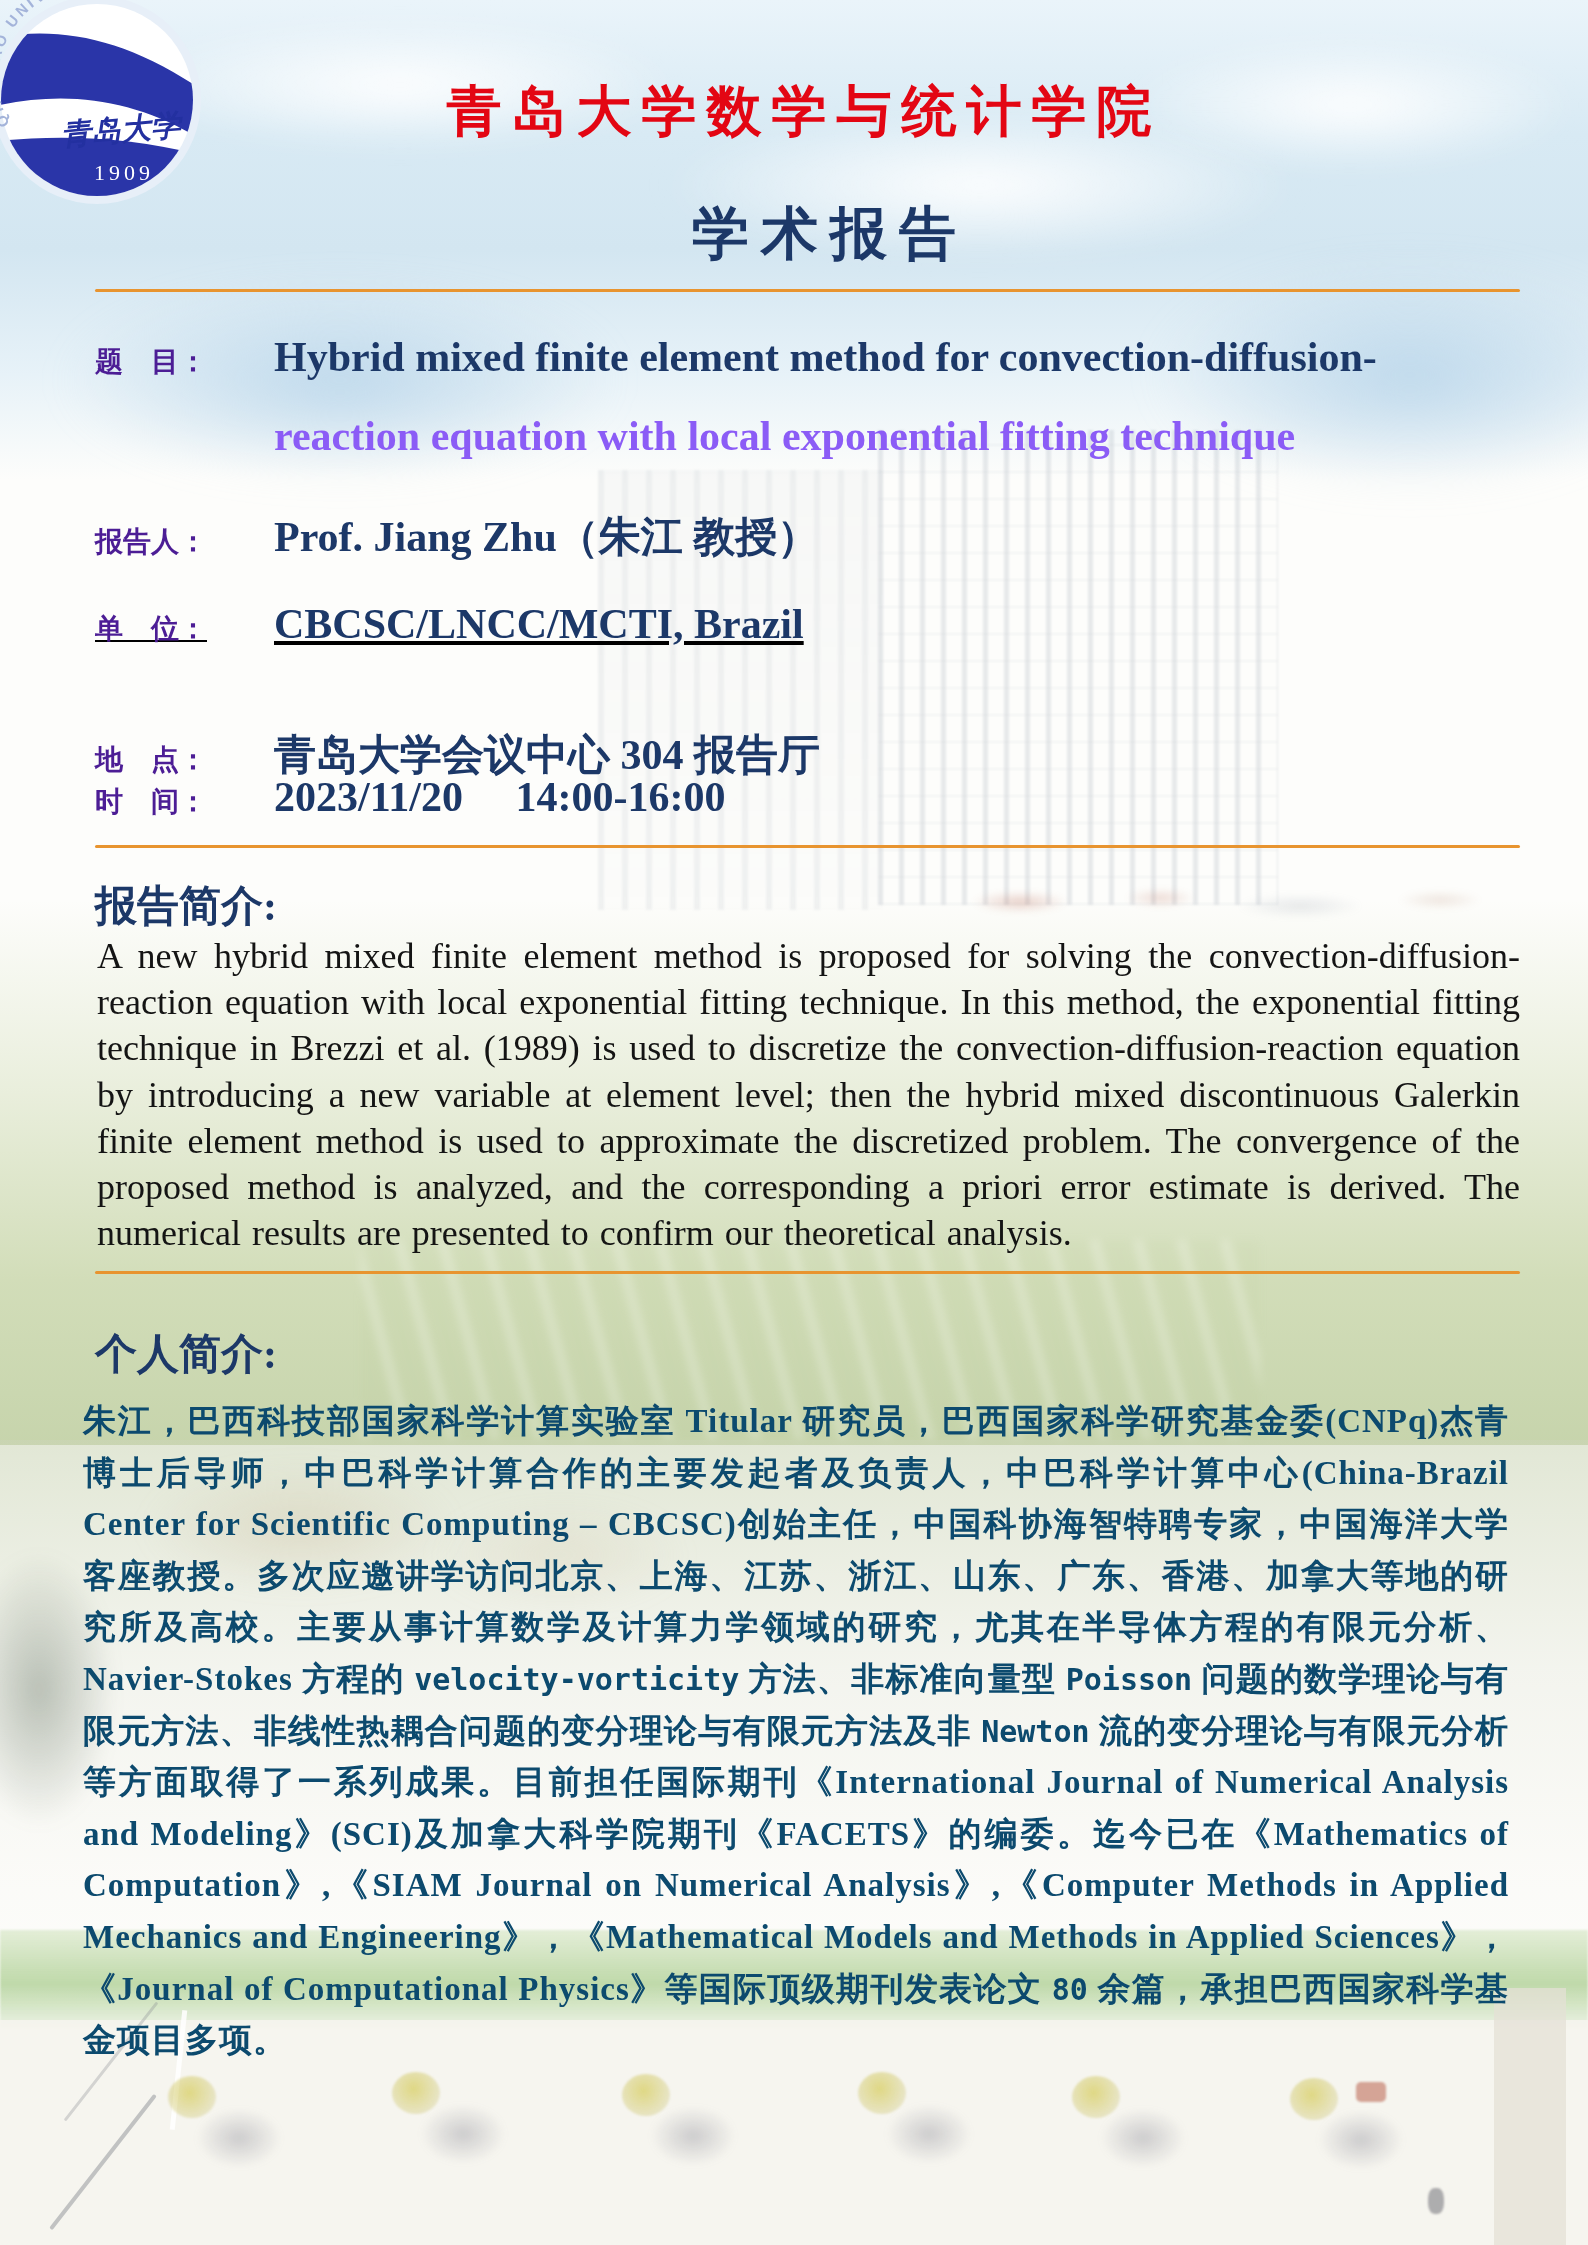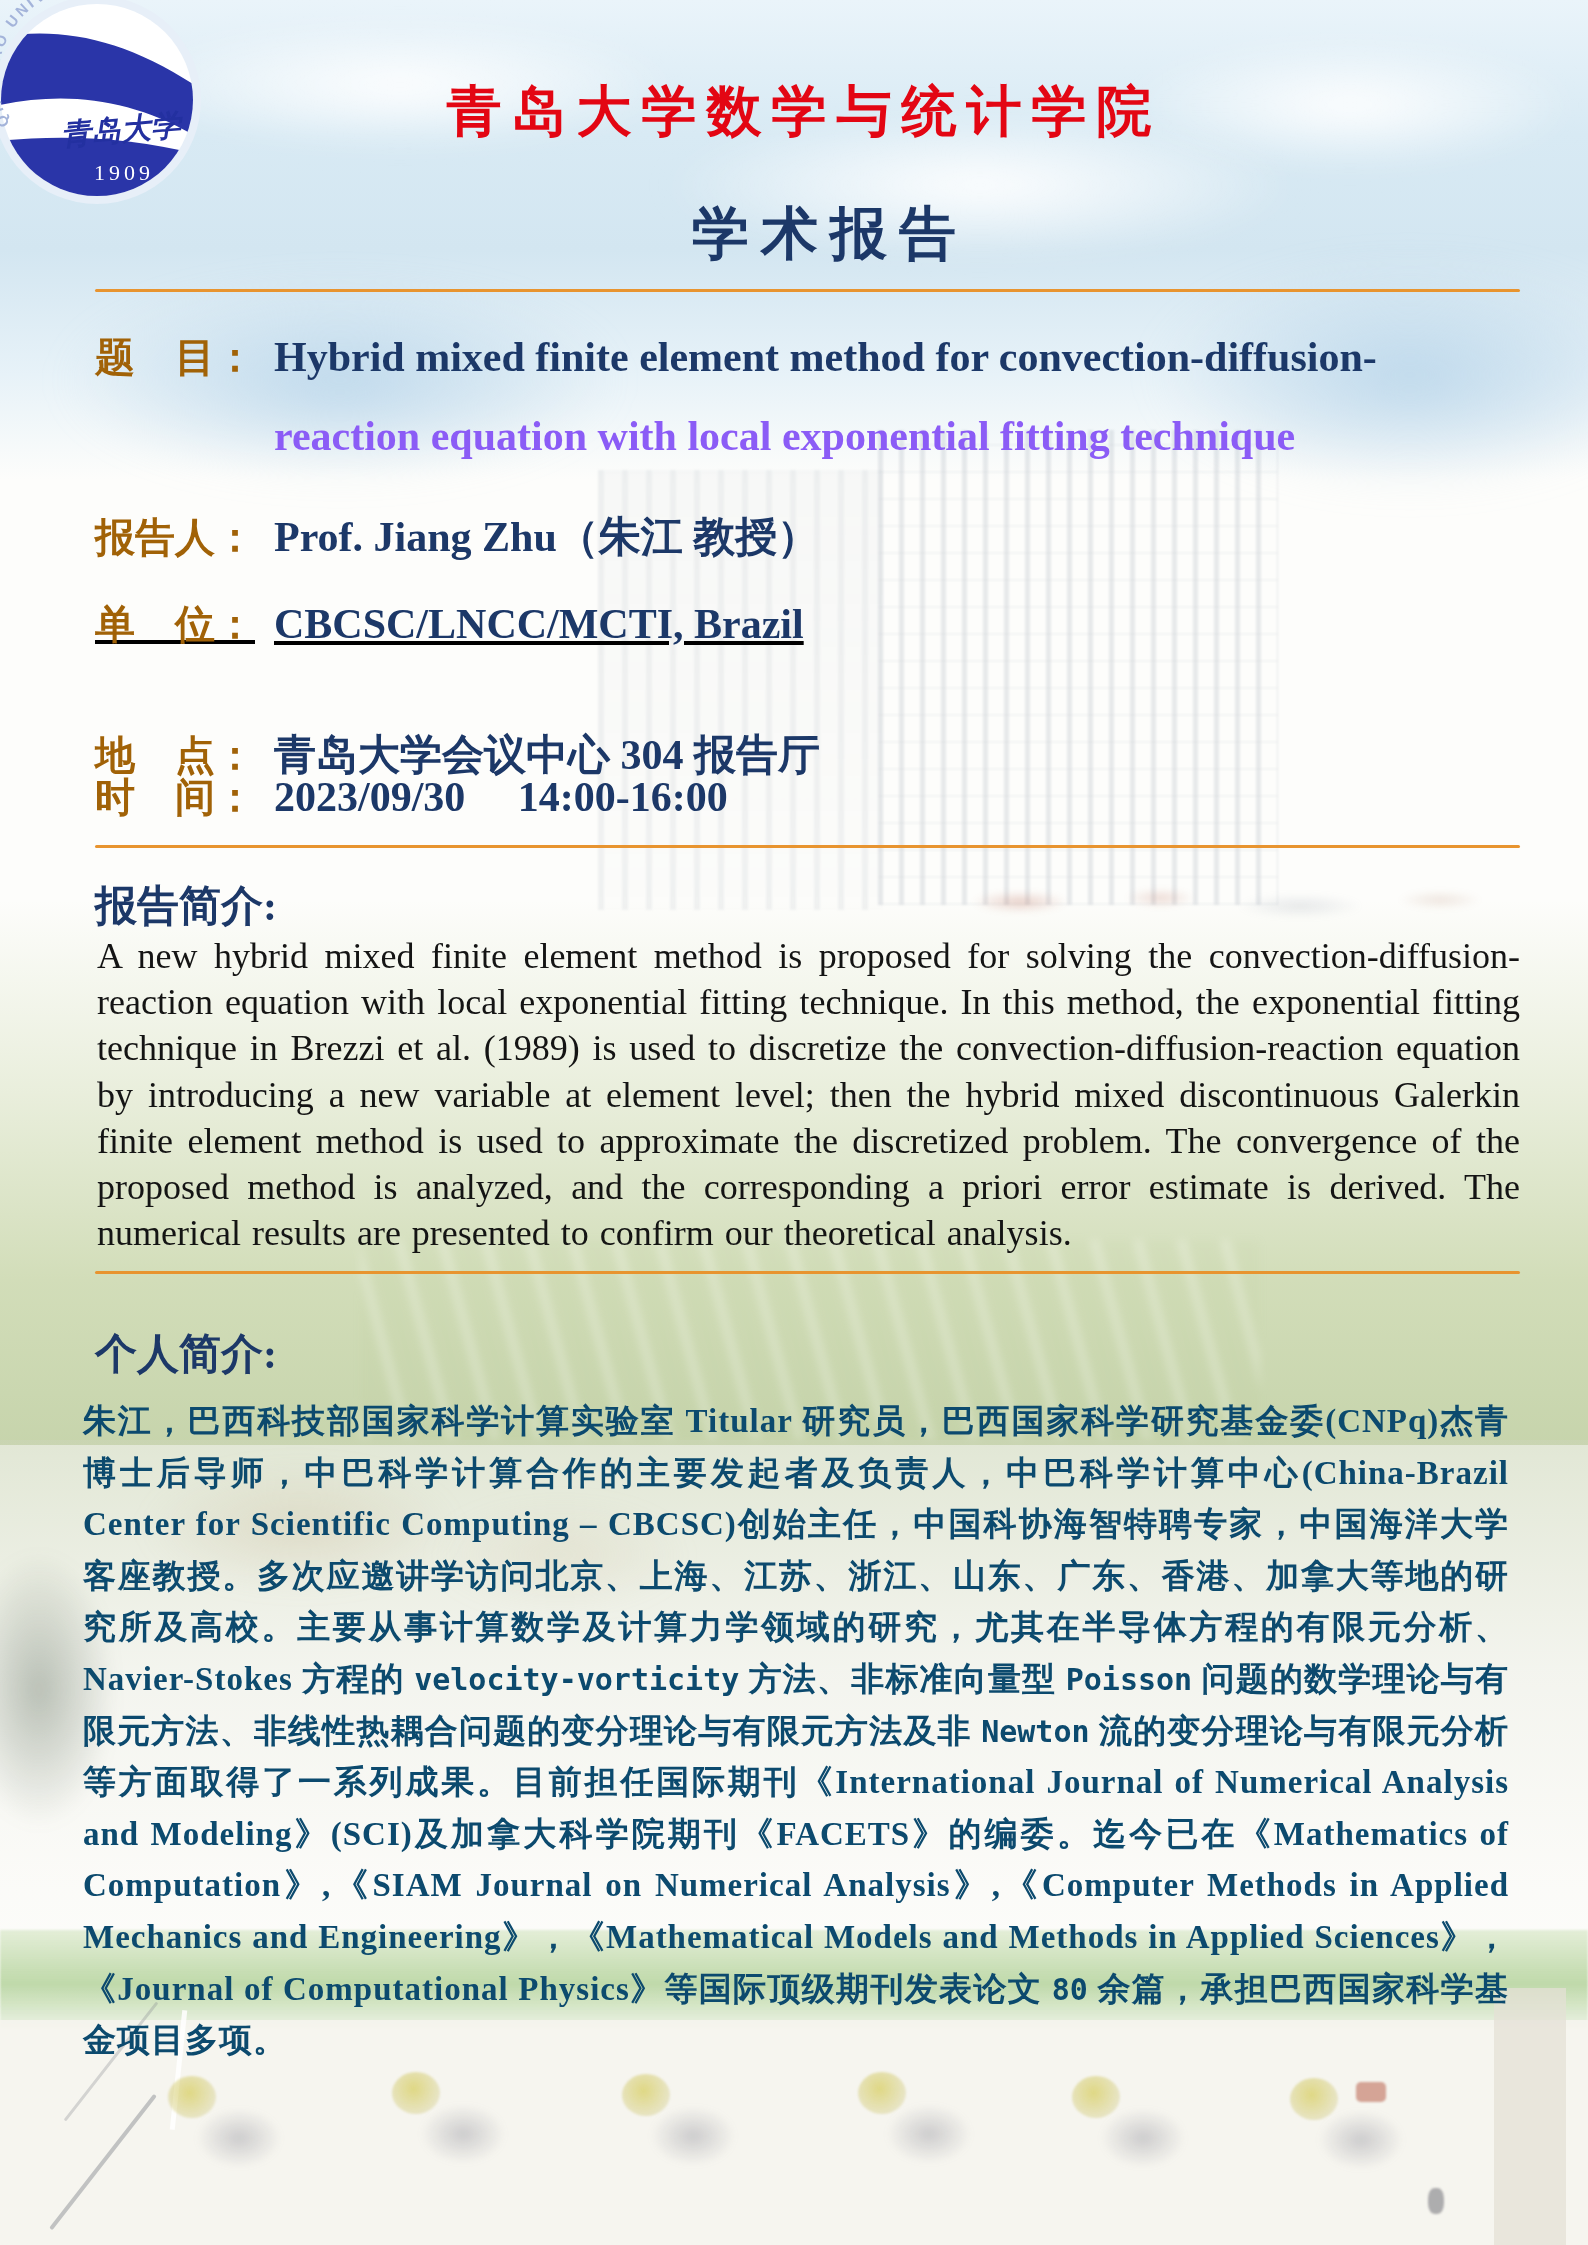--- a/index.html
+++ b/index.html
@@ -69,21 +69,21 @@
     font-size:55px;font-weight:bold;letter-spacing:10px;color:#e30613;line-height:60px;
   }
   .doc-type{
     position:absolute;left:0;top:203px;width:1660px;text-align:center;
     font-size:57px;font-weight:bold;letter-spacing:12px;color:#1c3868;line-height:62px;
   }
   .divider{position:absolute;left:95px;width:1425px;height:3px;background:#e8942f;border-radius:2px;}
   .d1{top:289px;} .d2{top:845px;} .d3{top:1271px;}
 
   .field-row{position:absolute;left:95px;display:flex;align-items:baseline;white-space:nowrap;}
-  .field-label{display:inline-block;width:179px;font-size:40px;font-weight:bold;color:#a16207;line-height:1;}
+  .field-label{display:inline-block;width:179px;font-size:28px;font-weight:bold;color:#4c1d95;line-height:1;}
   .field-value{font-size:42px;font-weight:bold;color:#1c3868;line-height:1;}
   .title-cont{position:absolute;left:274px;font-size:42px;font-weight:bold;color:#8b5cf6;line-height:1;white-space:nowrap;}
   .r1{top:336px;} .cont2{top:415px;} .r2{top:516px;} .r3{top:603px;text-decoration:underline;} .r4{top:690px;margin-top:44px;} .r5{top:776px;}
 
   .sec-heading{position:absolute;left:95px;font-size:42px;font-weight:bold;color:#1c3868;line-height:1.1;}
   .h-abstract{top:883px;} .h-bio{top:1331px;}
 
   .abstract-text{
     position:absolute;left:97px;top:933px;width:1423px;
     font-size:36px;line-height:46.2px;color:#141414;text-align:justify;word-spacing:2px;
@@ -181,21 +181,21 @@
       <span class="field-value">CBCSC/LNCC/MCTI, Brazil</span>
     </div>
 
     <div class="field-row r4">
       <span class="field-label">地　点：</span>
       <span class="field-value">青岛大学会议中心 304 报告厅</span>
     </div>
 
     <div class="field-row r5">
       <span class="field-label">时　间：</span>
-      <span class="field-value">2023/09/30　 14:00-16:00</span>
+      <span class="field-value">2023/11/20　 14:00-16:00</span>
     </div>
 
     <div class="divider d2"></div>
 
     <div class="sec-heading h-abstract">报告简介:</div>
     <div class="abstract-text">A new hybrid mixed finite element method is proposed for solving the convection-diffusion-reaction equation with local exponential fitting technique. In this method, the exponential fitting technique in Brezzi et al. (1989) is used to discretize the convection-diffusion-reaction equation by introducing a new variable at element level; then the hybrid mixed discontinuous Galerkin finite element method is used to approximate the discretized problem. The convergence of the proposed method is analyzed, and the corresponding a priori error estimate is derived. The numerical results are presented to confirm our theoretical analysis.</div>
 
     <div class="divider d3"></div>
 
     <div class="sec-heading h-bio">个人简介:</div>

